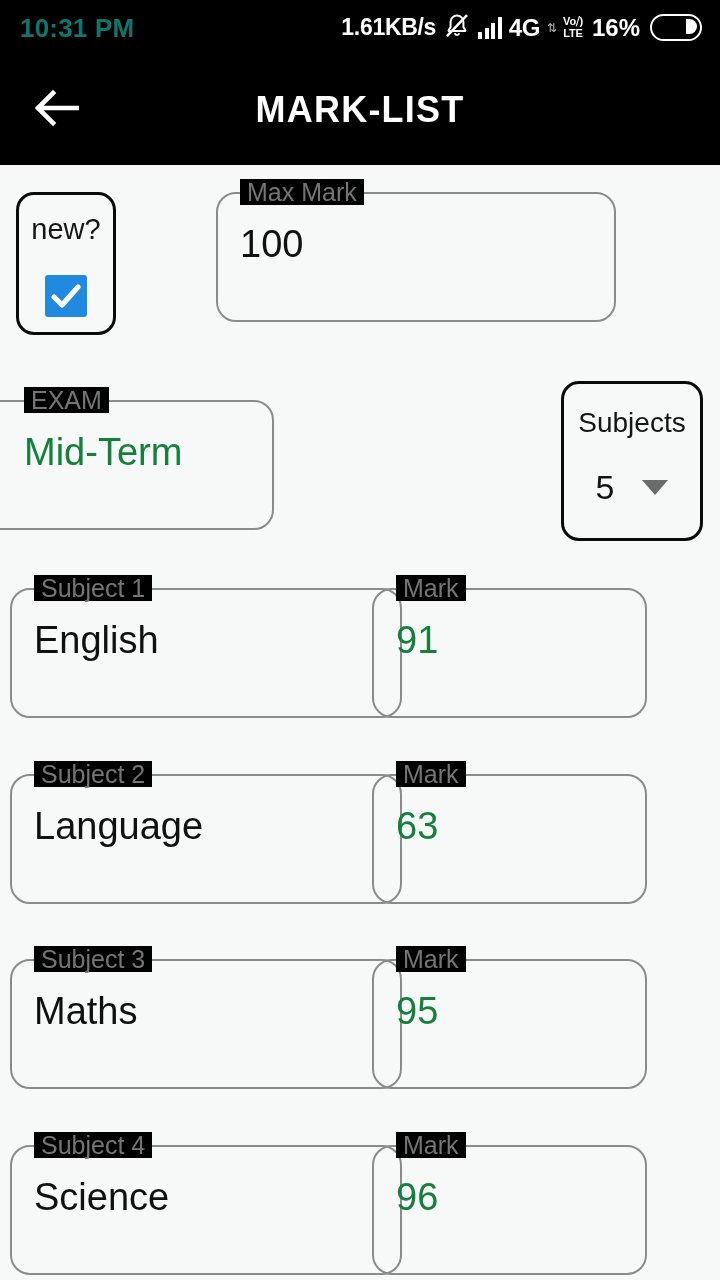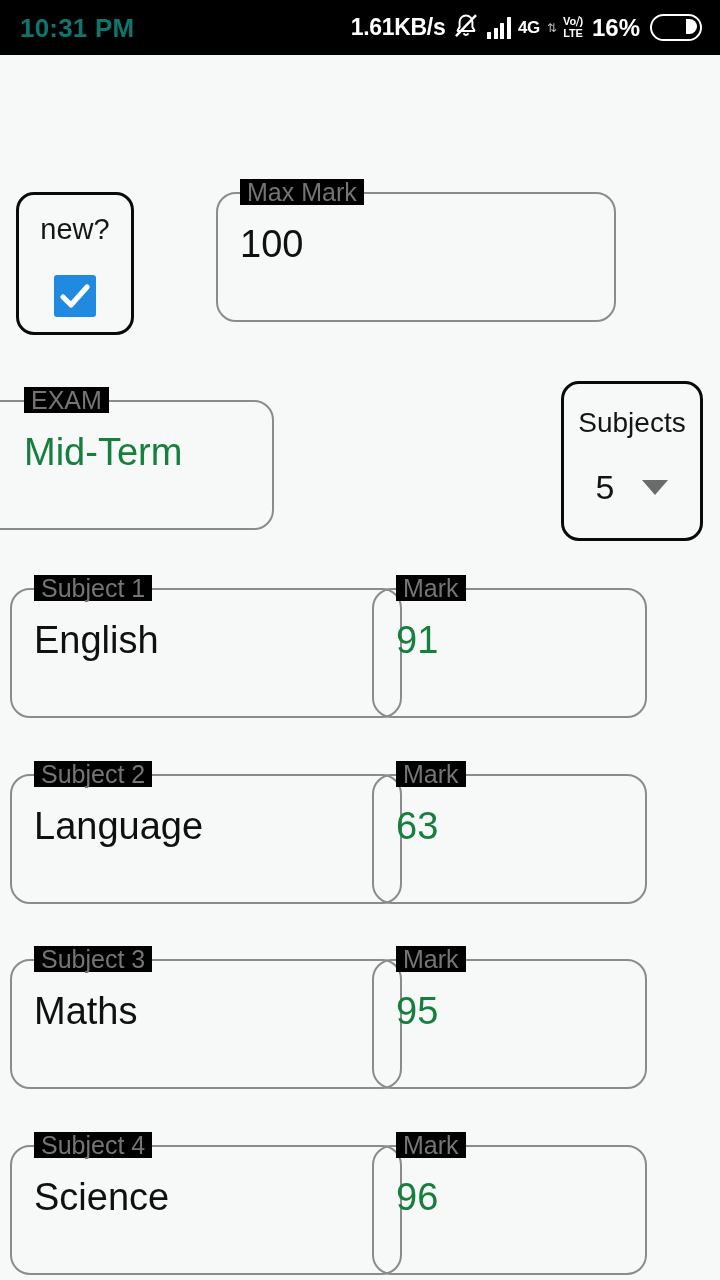--- a/index.html
+++ b/index.html
@@ -72,21 +72,21 @@
     background: #ffffff;
     border-radius: 0.5px;
   }
   .signal-bars i:nth-child(1) { height: 7px; }
   .signal-bars i:nth-child(2) { height: 11px; }
   .signal-bars i:nth-child(3) { height: 16px; }
   .signal-bars i:nth-child(4) { height: 22px; }
 
   .net-type {
     color: #ffffff;
-    font-size: 17px;
+    font-size: 24px;
     font-weight: bold;
     line-height: 1;
     letter-spacing: -0.3px;
   }
 
   .net-arrows {
     color: #bdbdbd;
     font-size: 12px;
     line-height: 1;
     letter-spacing: -1px;
@@ -205,21 +205,21 @@
     position: absolute;
     border: 3px solid #0a0a0a;
     border-radius: 18px;
     background: transparent;
   }
 
   
   #new-card {
     left: 16px;
     top: 27px;
-    width: 118px;
+    width: 100px;
     height: 143px;
   }
   #new-card .card-label {
     position: absolute;
     top: 18px;
     left: 0; right: 0;
     text-align: center;
     font-size: 29px;
     line-height: 32px;
     color: #151515;
@@ -344,20 +344,31 @@
       <span class="volte">
         <span>Vo⧸)</span><br>
         <span>LTE</span>
       </span>
 
       <span class="battery-pct">16%</span>
       <span class="battery-shell"></span>
     </div>
   </div>
 
+  <div class="app-bar">
+    <div class="back-btn">
+      <span>
+        <svg width="46" height="40" viewBox="0 0 46 40">
+          <line x1="44" y1="20" x2="6" y2="20" stroke="#ffffff" stroke-width="4.6" stroke-linecap="square"></line>
+          <polyline points="20,5 5,20 20,35" fill="none" stroke="#ffffff" stroke-width="4.6" stroke-linecap="square" stroke-linejoin="miter"></polyline>
+        </svg>
+      </span>
+    </div>
+    <div class="app-title">MARK-LIST</div>
+  </div>
 
   <div class="content">
 
     <div class="card" id="new-card">
       <div class="card-label">new?</div>
       <div class="checkbox">
         <svg width="42" height="42" viewBox="0 0 42 42">
           <polyline points="9,22 17,30 33,12" fill="none" stroke="#ffffff" stroke-width="5.2" stroke-linecap="round" stroke-linejoin="round"></polyline>
         </svg>
       </div>

